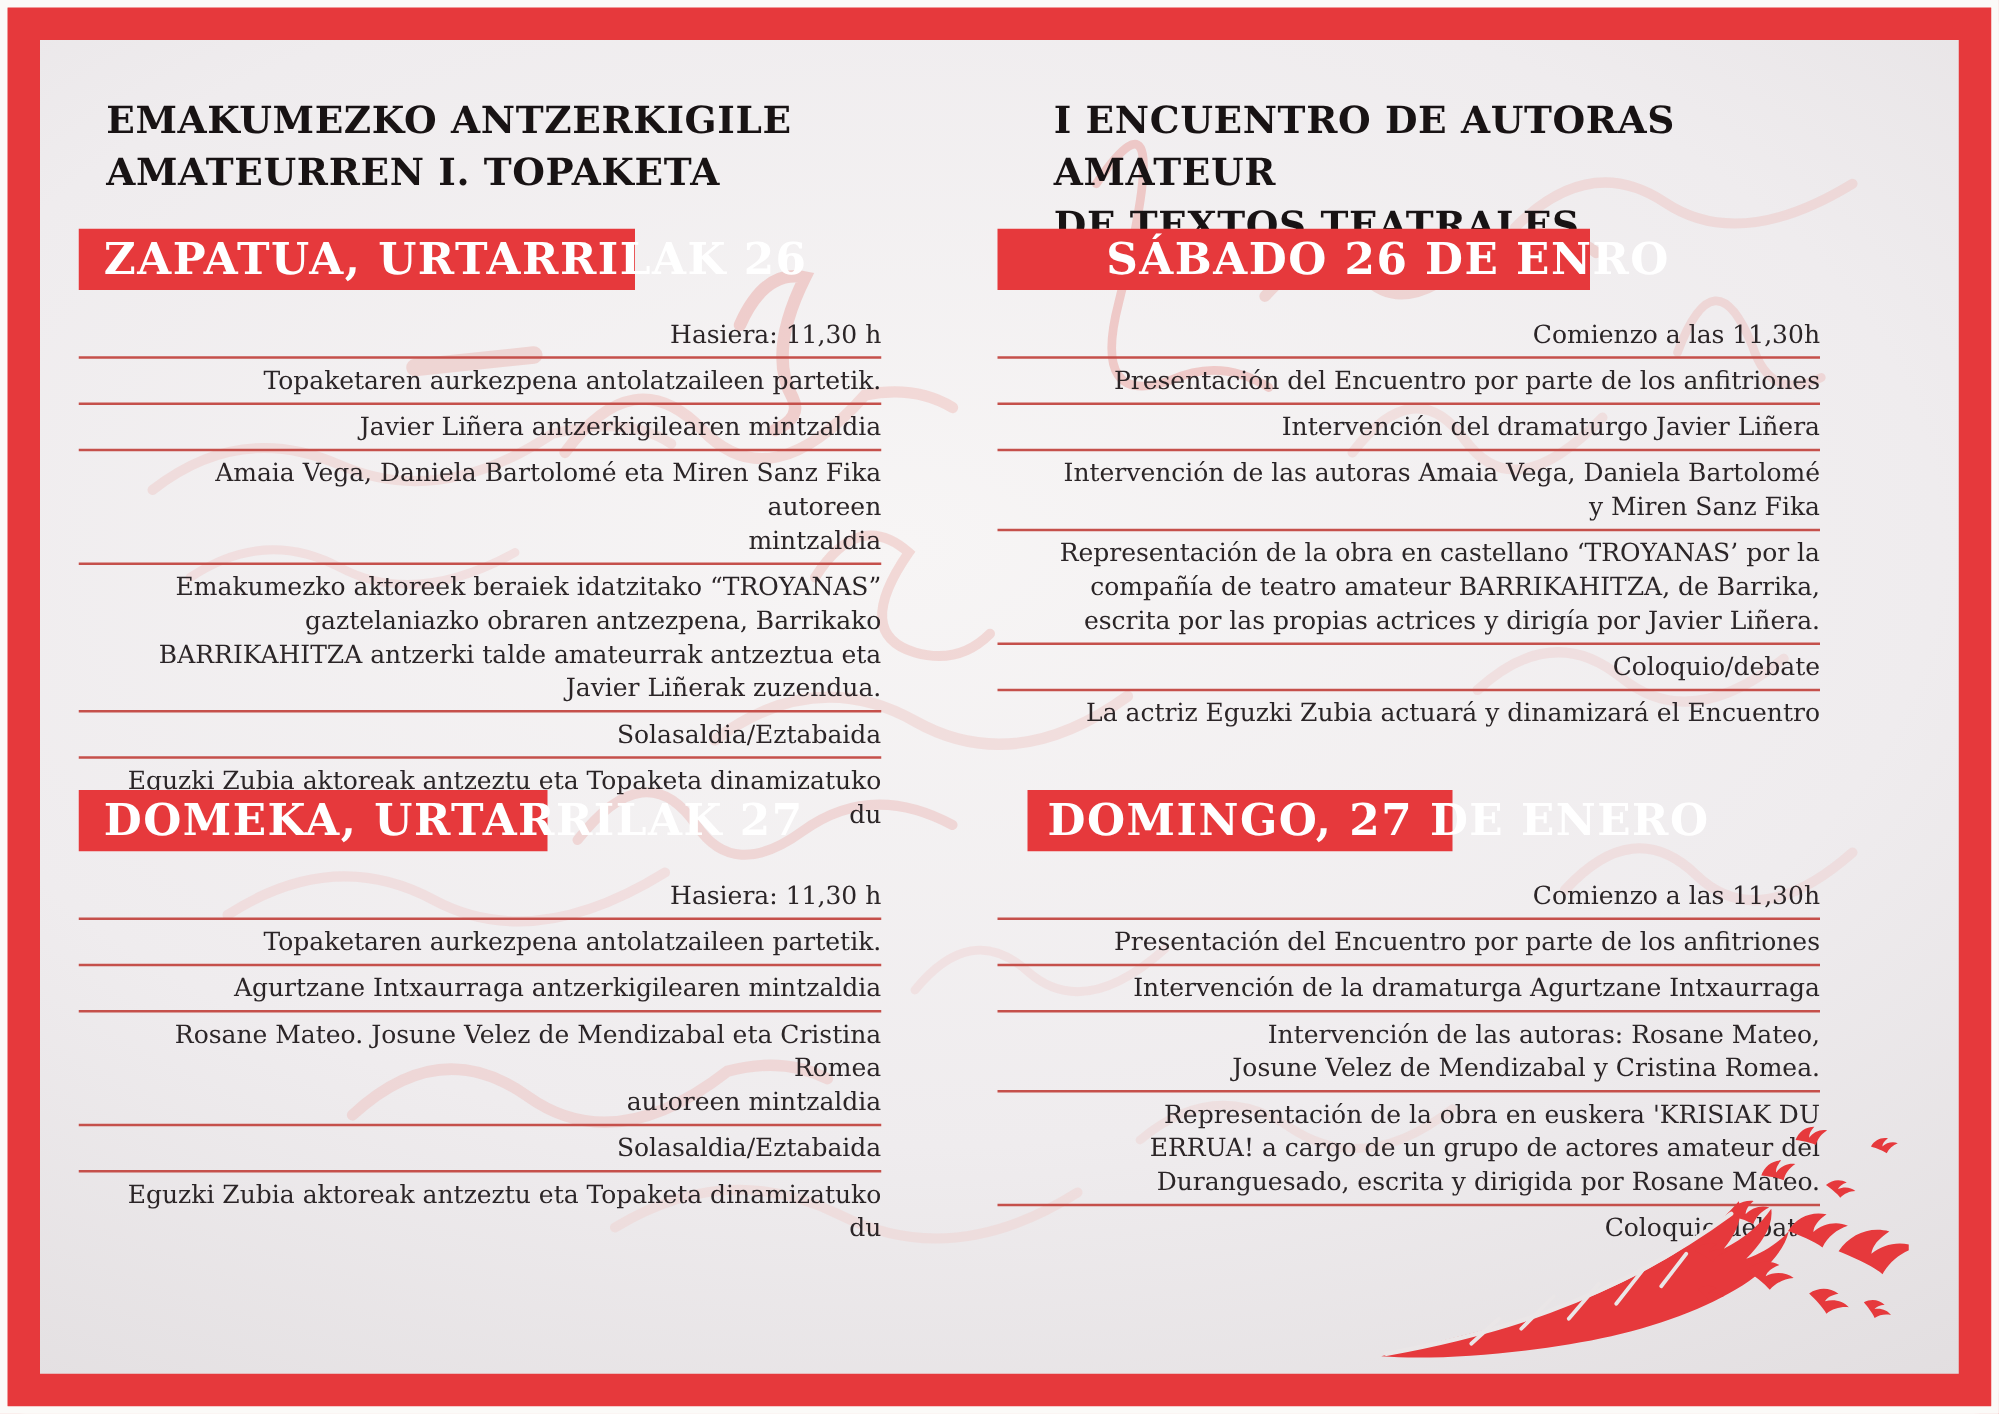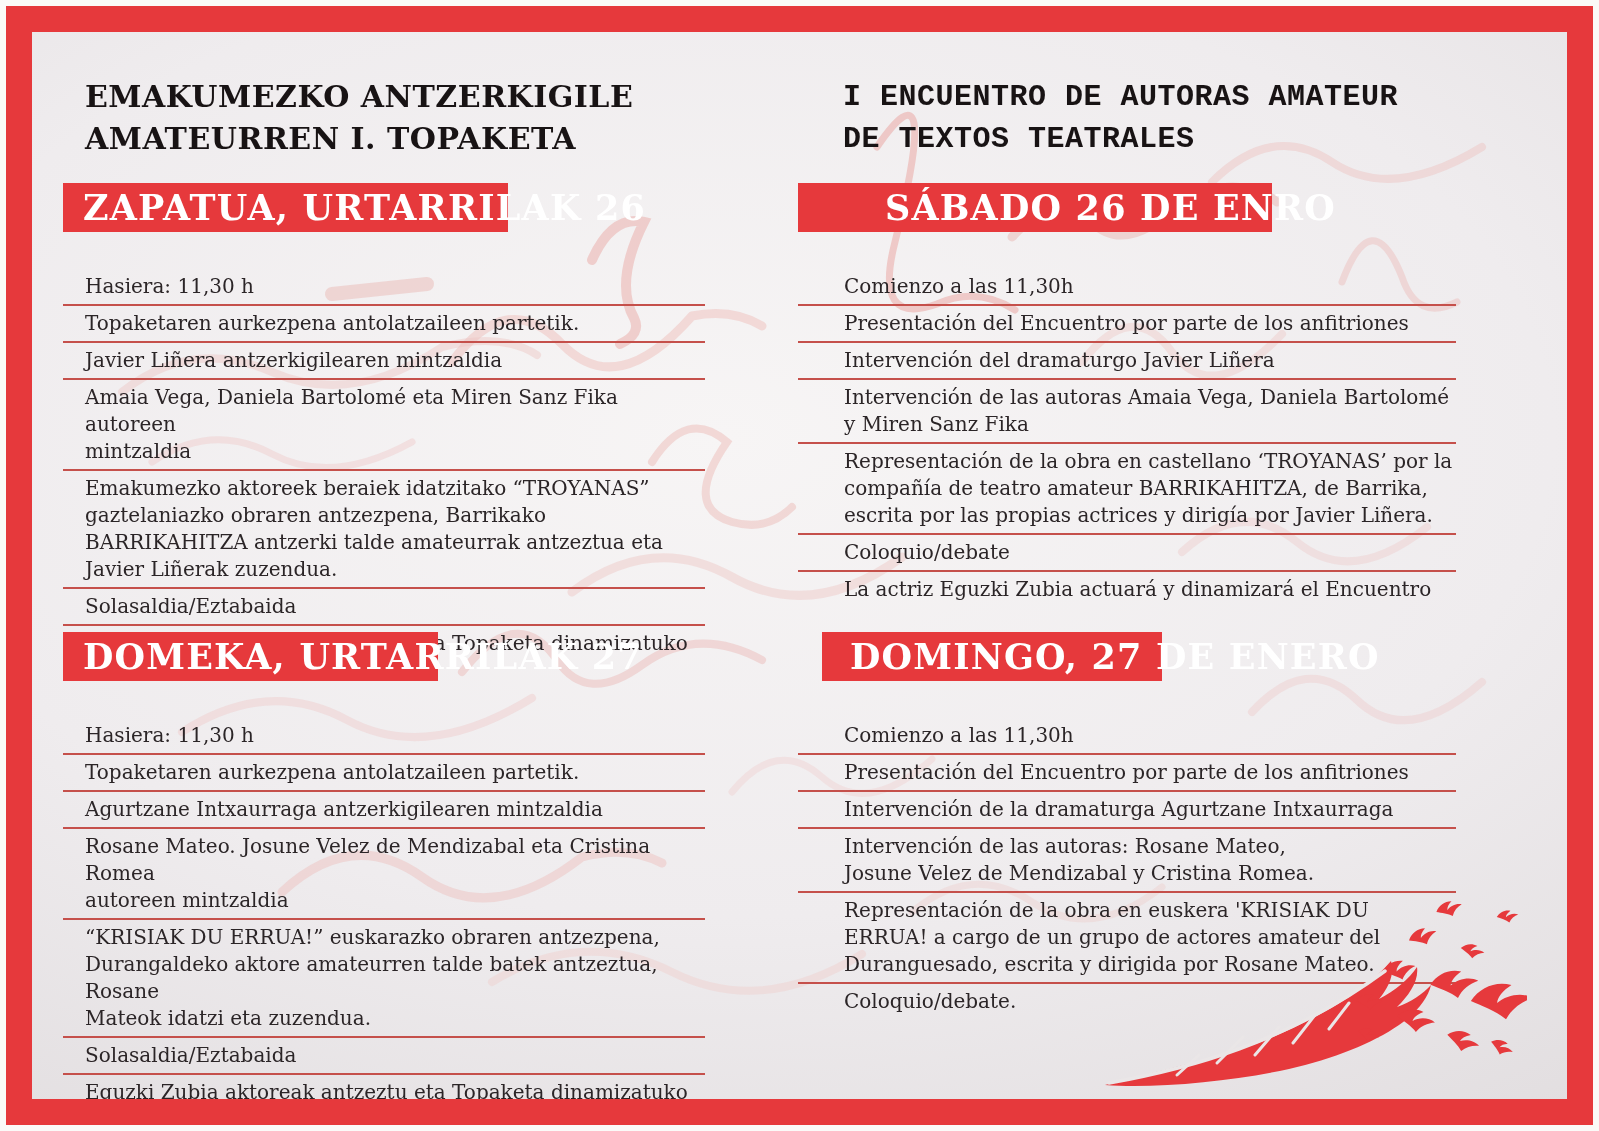--- a/index.html
+++ b/index.html
@@ -6,25 +6,25 @@
   .page{position:relative;width:1599px;height:1131px;background:#fbfaf8;overflow:hidden;
         font-family:"DejaVu Serif", "Liberation Serif", serif;border-radius:20px;}
   .frame{position:absolute;left:6px;top:6px;right:6px;bottom:6px;background:var(--red,#e6393c);}
   .inner{position:absolute;left:32px;top:32px;right:32px;bottom:32px;
          background:radial-gradient(120% 100% at 45% 38%, #f7f5f5 0%, #efecee 45%, #e2dee0 78%, #d8d3d5 100%);
          overflow:hidden;}
   .texture{position:absolute;left:0;top:0;width:100%;height:100%;pointer-events:none;}
   .title{position:absolute;margin:0;color:#181314;font-weight:bold;font-size:30px;line-height:42px;
          letter-spacing:.5px;white-space:pre-line;text-transform:uppercase;}
   .title-left{left:53px;top:44px;width:560px;}
-  .title-right{left:811px;top:44px;width:620px;font-family:Liberation Mono, monospace;}
+  .title-right{left:811px;top:44px;width:620px;}
   .sec{position:absolute;}
   .banner{background:var(--red,#e6393c);color:#fff;font-weight:bold;font-size:35px;height:49px;
           line-height:50px;letter-spacing:1.2px;white-space:nowrap;box-sizing:border-box;}
-  .list{margin-top:37px;}
+  .list{margin-top:18px;text-align:right;}
   .item{font-size:20px;line-height:27px;color:#2b2527;padding:4px 0 4px 22px;white-space:pre-line;}
   .item + .item{border-top:2px solid var(--line,#c5504b);}
   .indent-lg .item{padding-left:46px;}
   .feather{position:absolute;right:40px;bottom:4px;width:430px;height:210px;}
 </style>
 </head>
 <body>
 
 <div class="page">
   <div class="frame"></div>
@@ -78,23 +78,20 @@
     </section>
 
     <section class="sec" style="left:31px;top:600px;width:642px">
       <div class="banner" style="width:375px;padding-left:20px">DOMEKA, URTARRILAK 27</div>
       <div class="list">
           <div class="item">Hasiera: 11,30 h</div>
           <div class="item">Topaketaren aurkezpena antolatzaileen partetik.</div>
           <div class="item">Agurtzane Intxaurraga antzerkigilearen mintzaldia</div>
           <div class="item">Rosane Mateo. Josune Velez de Mendizabal eta Cristina Romea
 autoreen mintzaldia</div>
-          <div class="item">“KRISIAK DU ERRUA!” euskarazko obraren antzezpena,
-Durangaldeko aktore amateurren talde batek antzeztua, Rosane
-Mateok idatzi eta zuzendua.</div>
           <div class="item">Solasaldia/Eztabaida</div>
           <div class="item">Eguzki Zubia aktoreak antzeztu eta Topaketa dinamizatuko du</div>
         </div>
     </section>
 
     <section class="sec" style="left:766px;top:151px;width:658px">
       <div class="banner" style="width:474px;padding-left:87px">SÁBADO 26 DE ENRO</div>
       <div class="list indent-lg">
           <div class="item">Comienzo a las 11,30h</div>
           <div class="item">Presentación del Encuentro por parte de los anfitriones</div>
@@ -103,21 +100,21 @@
 y Miren Sanz Fika</div>
           <div class="item">Representación de la obra en castellano ‘TROYANAS’ por la
 compañía de teatro amateur BARRIKAHITZA, de Barrika,
 escrita por las propias actrices y dirigía por Javier Liñera.</div>
           <div class="item">Coloquio/debate</div>
           <div class="item">La actriz Eguzki Zubia actuará y dinamizará el Encuentro</div>
         </div>
     </section>
 
     <section class="sec" style="left:766px;top:600px;width:658px">
-      <div class="banner" style="width:340px;padding-left:28px;margin-left:24px">DOMINGO, 27 DE ENERO</div>
+      <div class="banner" style="width:340px;padding-left:16px;margin-left:24px">DOMINGO, 27 DE ENERO</div>
       <div class="list indent-lg">
           <div class="item">Comienzo a las 11,30h</div>
           <div class="item">Presentación del Encuentro por parte de los anfitriones</div>
           <div class="item">Intervención de la dramaturga Agurtzane Intxaurraga</div>
           <div class="item">Intervención de las autoras: Rosane Mateo,
 Josune Velez de Mendizabal y Cristina Romea.</div>
           <div class="item">Representación de la obra en euskera 'KRISIAK DU
 ERRUA! a cargo de un grupo de actores amateur del
 Duranguesado, escrita y dirigida por Rosane Mateo.</div>
           <div class="item">Coloquio/debate.</div>

